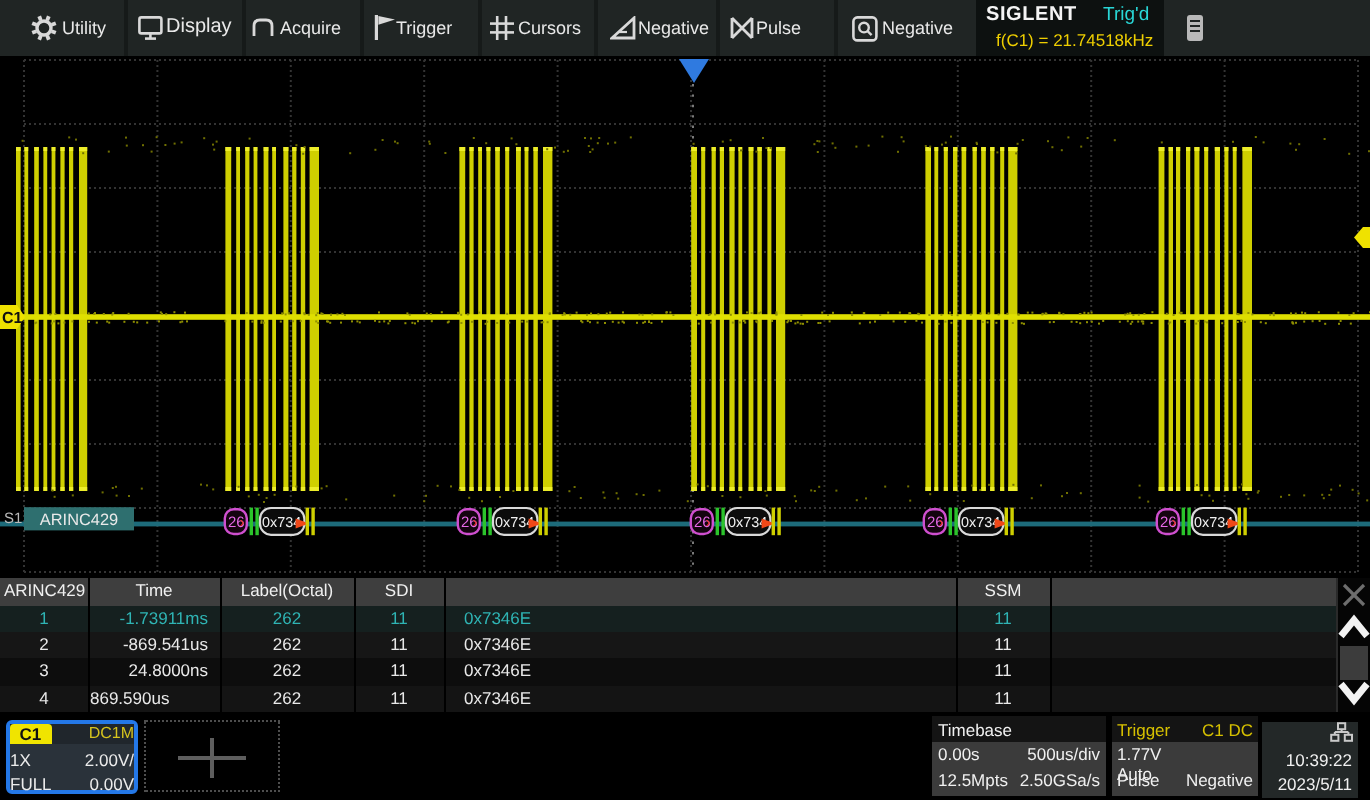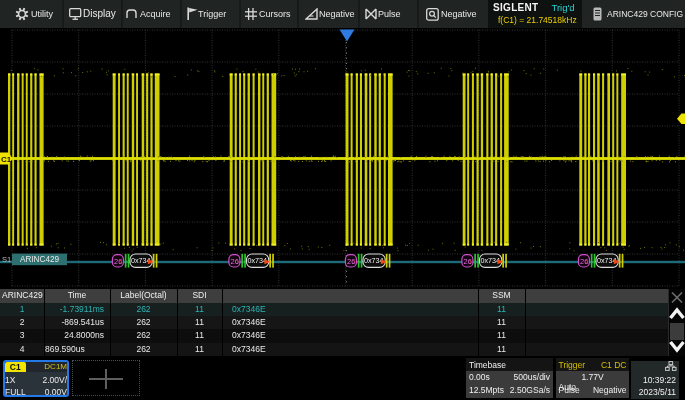--- a/index.html
+++ b/index.html
@@ -821,21 +821,20 @@
     <div style="position:absolute;left:551.5px;top:2px;width:34px;height:12px;line-height:12px;font-size:9.5px;color:#29d6d6">Trig'd</div>
     <div style="position:absolute;left:498px;top:14px;width:92px;height:12px;line-height:12px;font-size:8.5px;color:#efcf00">f(C1) = 21.74518kHz</div>
     <svg style="position:absolute;left:593px;top:7px" width="9" height="14">
       <rect x="0.5" y="0.5" width="8" height="13" rx="1.5" fill="#b9b9b9"></rect>
       <g stroke="#202524" stroke-width="1">
         <line x1="2" y1="3.5" x2="7" y2="3.5"></line>
         <line x1="2" y1="6" x2="7" y2="6"></line>
         <line x1="2" y1="8.5" x2="7" y2="8.5"></line>
       </g>
     </svg>
-    <div style="position:absolute;left:607px;top:0;height:28px;line-height:28px;font-size:8.5px;color:#e9e9e9">ARINC429 CONFIG</div>
 <div style="position:absolute;left:0;top:289px;width:685px;height:67px;background:#0c0c0c"></div>
     <div style="position:absolute;left:0;top:289px;width:685px;height:13.5px;background:#3e3e3e"></div>
     <div style="position:absolute;left:0;top:302.5px;width:668px;height:13.4px;background:#15201f"></div>
     <div style="position:absolute;left:0;top:315.9px;width:668px;height:13.4px;background:#161616"></div>
     <div style="position:absolute;left:0;top:329.3px;width:668px;height:13.4px;background:#0d0d0d"></div>
     <div style="position:absolute;left:0;top:342.7px;width:668px;height:13.4px;background:#141414"></div>
     <div style="position:absolute;left:2px;top:289px;width:60px;height:13.4px;line-height:13.5px;font-size:8.5px;color:#f0f0f0;text-align:left">ARINC429</div>
     <div style="position:absolute;left:44px;top:289px;width:66px;height:13.4px;line-height:13.5px;font-size:8.5px;color:#f0f0f0;text-align:center">Time</div>
     <div style="position:absolute;left:110px;top:289px;width:67px;height:13.4px;line-height:13.5px;font-size:8.5px;color:#f0f0f0;text-align:center">Label(Octal)</div>
     <div style="position:absolute;left:177px;top:289px;width:45px;height:13.4px;line-height:13.5px;font-size:8.5px;color:#f0f0f0;text-align:center">SDI</div>
@@ -902,21 +901,21 @@
     <div style="position:absolute;left:469px;top:357.5px;width:81px;height:13.5px;line-height:14px;font-size:8.5px;color:#f0f0f0">Timebase</div>
     <div style="position:absolute;left:469px;top:371px;height:13.3px;line-height:13.3px;font-size:8.5px;color:#f0f0f0">0.00s</div>
     <div style="position:absolute;left:469px;top:371px;width:81px;height:13.3px;line-height:13.3px;font-size:8.5px;color:#f0f0f0;text-align:right">500us/div</div>
     <div style="position:absolute;left:469px;top:384.3px;height:13.3px;line-height:13.3px;font-size:8.5px;color:#f0f0f0">12.5Mpts</div>
     <div style="position:absolute;left:469px;top:384.3px;width:81px;height:13.3px;line-height:13.3px;font-size:8.5px;color:#f0f0f0;text-align:right">2.50GSa/s</div>
     <div style="position:absolute;left:555.5px;top:357.5px;width:73.5px;height:40px;background:#141414"></div>
     <div style="position:absolute;left:555.5px;top:371px;width:73.5px;height:26.5px;background:#3b3b3b"></div>
     <div style="position:absolute;left:558.5px;top:357.5px;height:13.5px;line-height:14px;font-size:8.5px;color:#d6c000">Trigger</div>
     <div style="position:absolute;left:558.5px;top:357.5px;width:68px;height:13.5px;line-height:14px;font-size:8.5px;color:#d6c000;text-align:right">C1 DC</div>
     <div style="position:absolute;left:558.5px;top:381px;height:13.3px;line-height:13.3px;font-size:8.5px;color:#f0f0f0">Auto</div>
-    <div style="position:absolute;left:558.5px;top:371px;width:68px;height:13.3px;line-height:13.3px;font-size:8.5px;color:#f0f0f0;text-align:center">1.77V</div>
+    <div style="position:absolute;left:558.5px;top:371px;width:68px;height:13.3px;line-height:13.3px;font-size:8.5px;color:#f0f0f0;text-align:left">1.77V</div>
     <div style="position:absolute;left:558.5px;top:384.3px;height:13.3px;line-height:13.3px;font-size:8.5px;color:#f0f0f0">Pulse</div>
     <div style="position:absolute;left:558.5px;top:384.3px;width:68px;height:13.3px;line-height:13.3px;font-size:8.5px;color:#f0f0f0;text-align:right">Negative</div>
     <div style="position:absolute;left:631px;top:360.5px;width:48px;height:38px;background:#232828"></div>
     <svg style="position:absolute;left:665px;top:361px" width="12" height="10">
       <g fill="none" stroke="#c9c9c9" stroke-width="1">
         <rect x="4" y="0.6" width="3.6" height="3"></rect>
         <rect x="0.6" y="6.4" width="3.6" height="3"></rect>
         <rect x="7.4" y="6.4" width="3.6" height="3"></rect>
         <line x1="5.8" y1="3.6" x2="5.8" y2="5"></line>
         <line x1="2.4" y1="5" x2="9.2" y2="5"></line>

